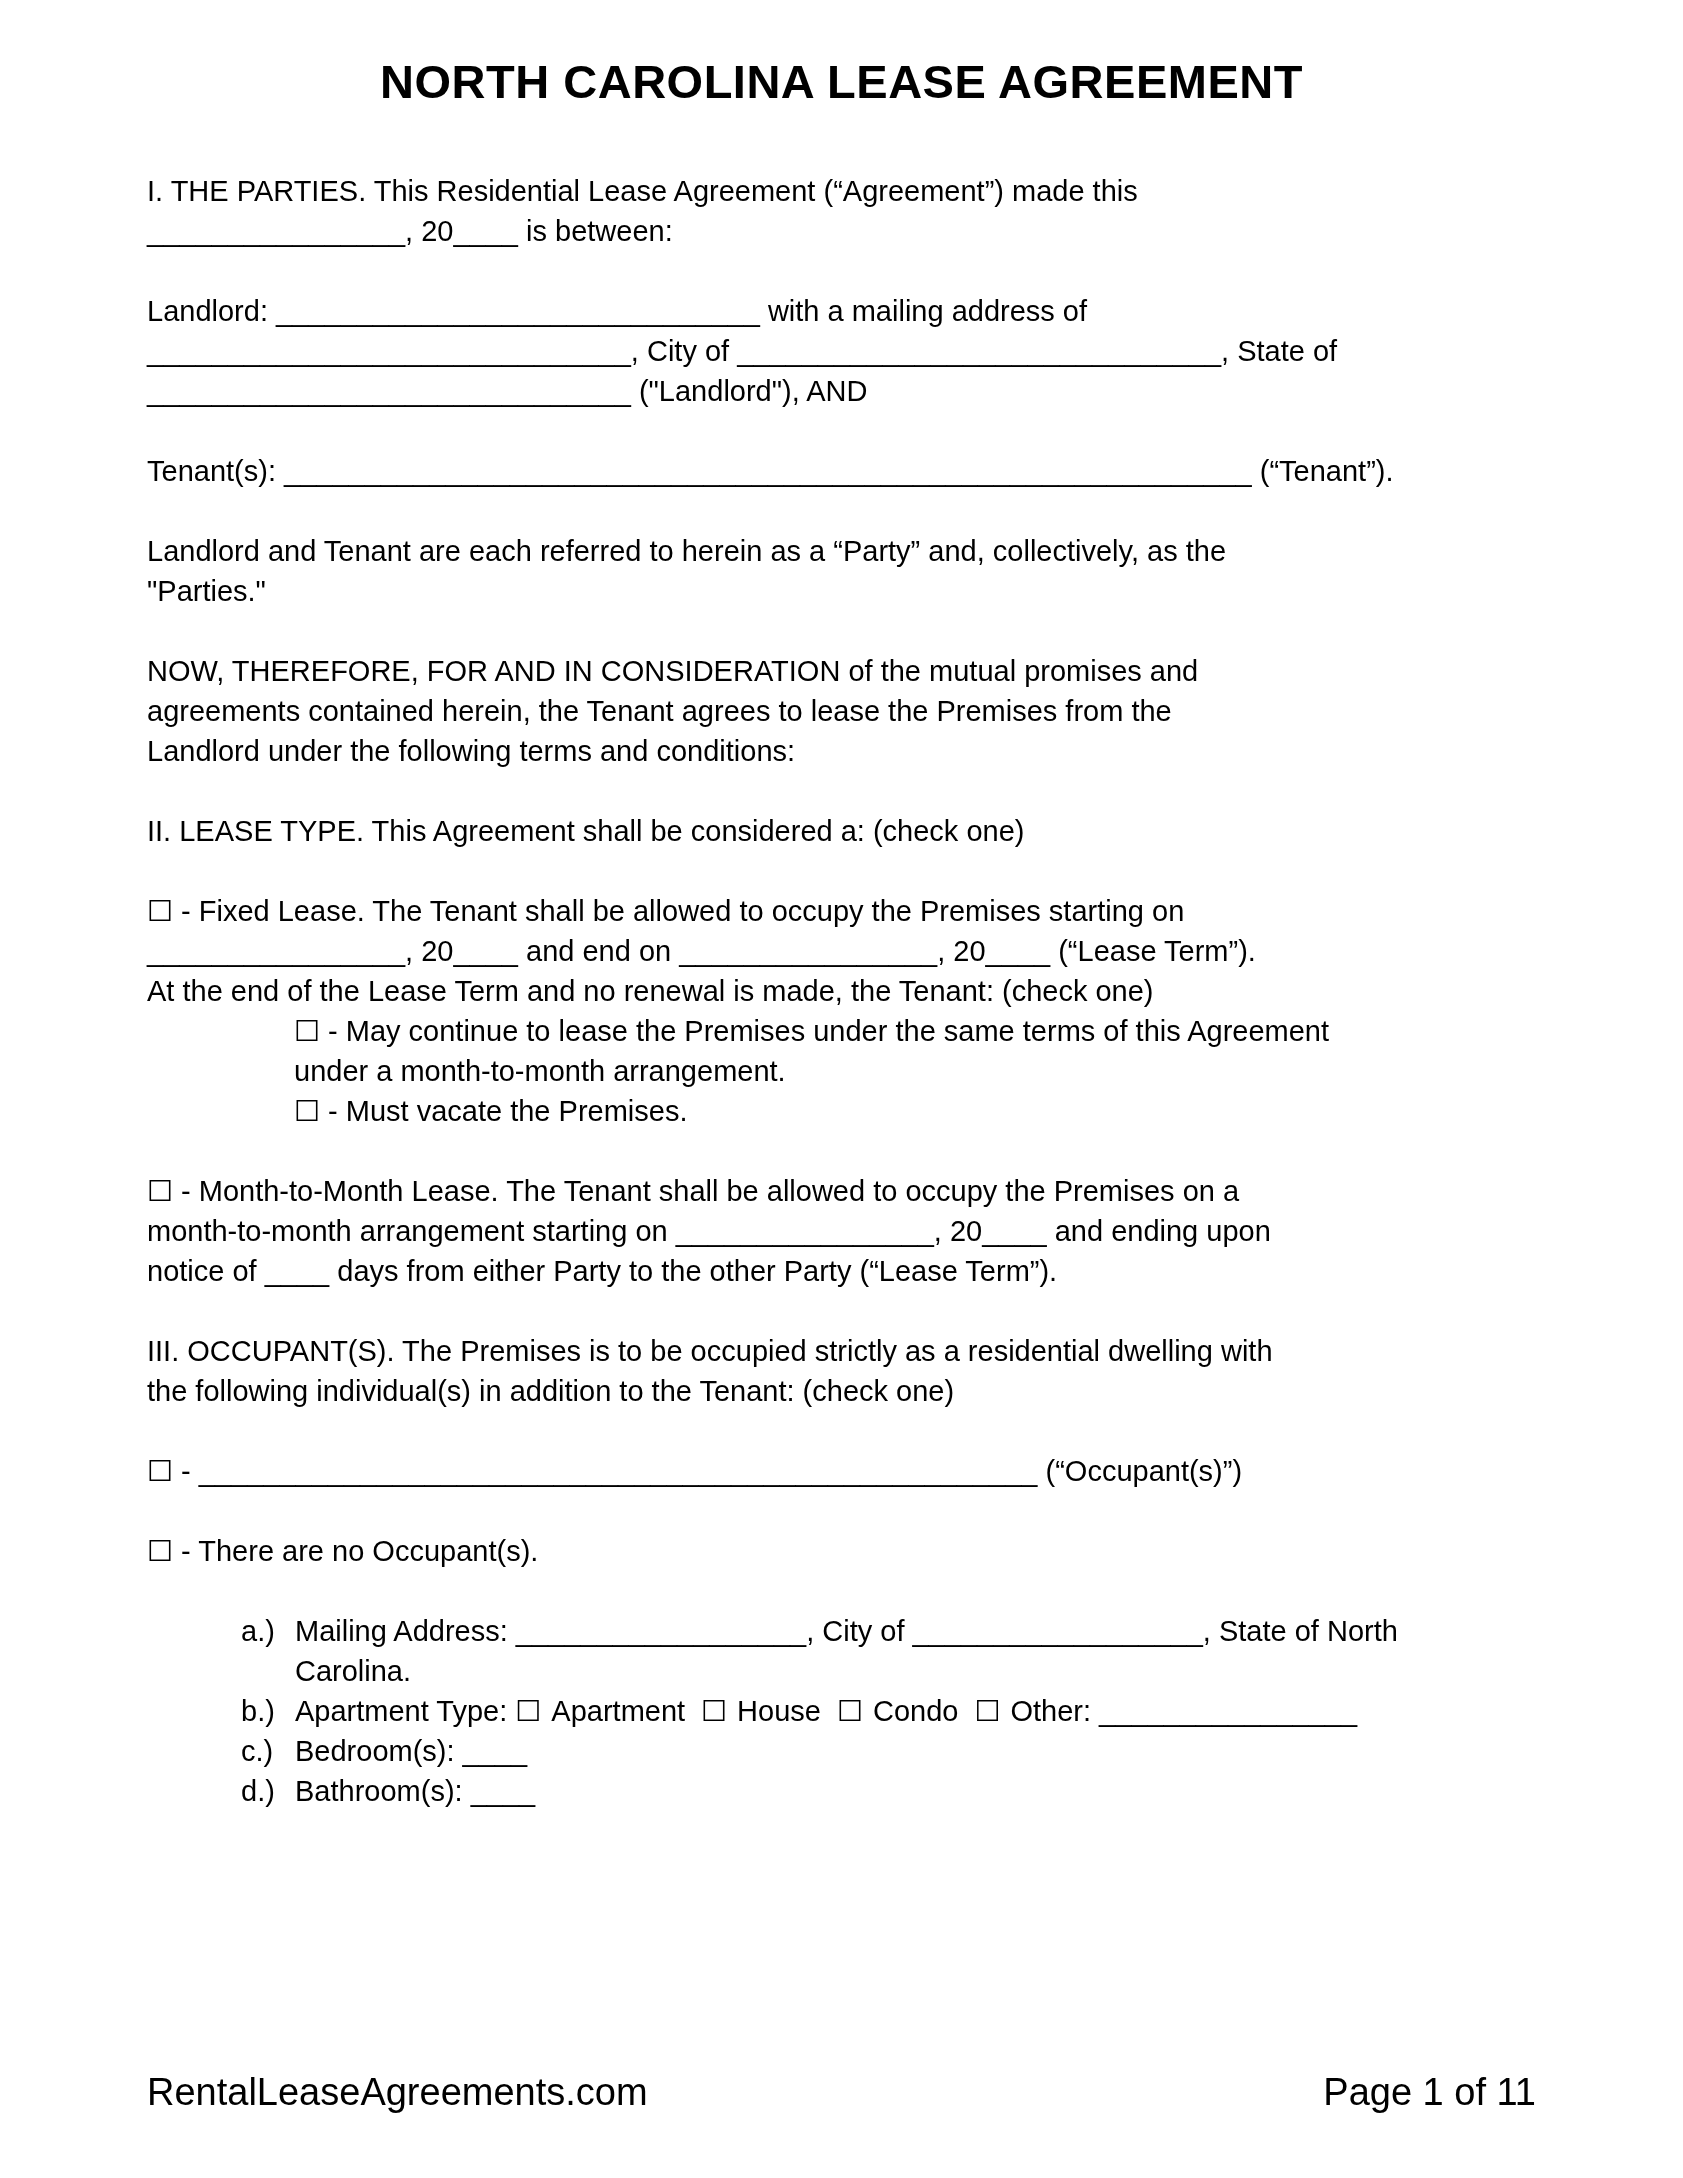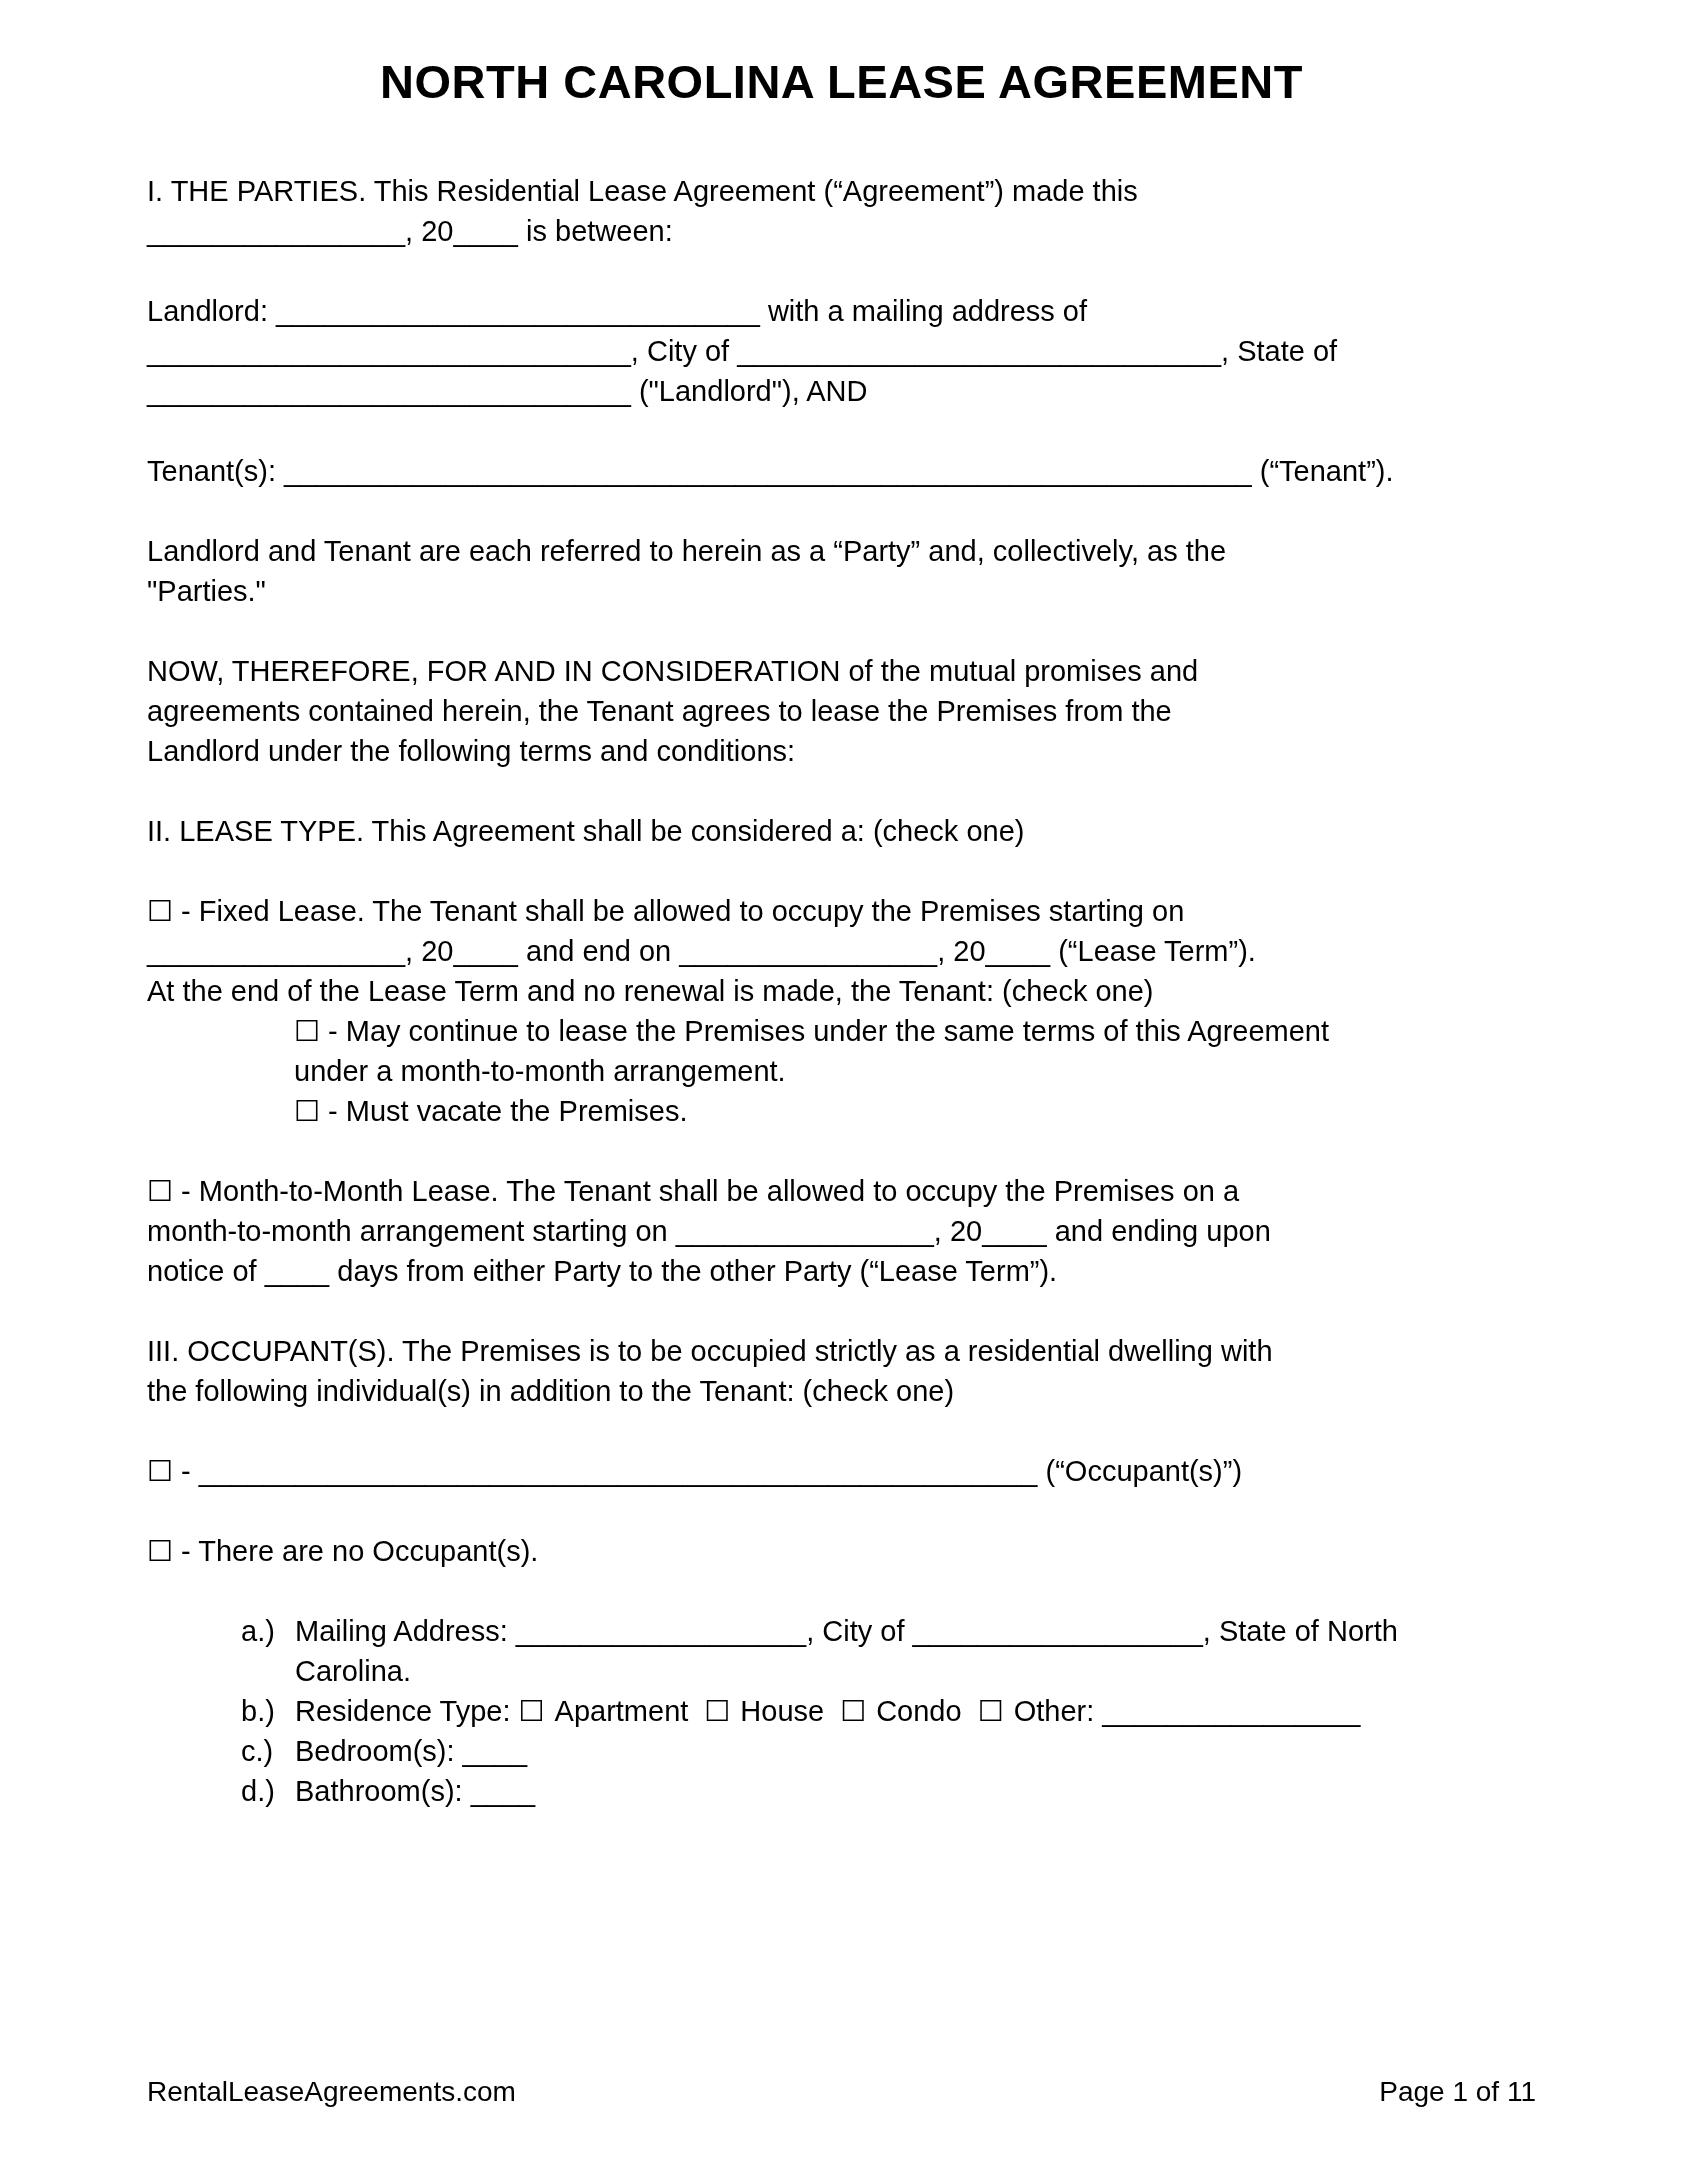--- a/index.html
+++ b/index.html
@@ -72,21 +72,21 @@
   .choice-cb {
     margin-right: 10px;
   }
   .footer {
     position: absolute;
     left: 147px;
     right: 147px;
     top: 2075px;
     display: flex;
     justify-content: space-between;
-    font-size: 28px;
+    font-size: 38px;
     line-height: 34px;
   }
 </style>
 </head>
 <body>
 
 <div class="page">
 
   <h1 class="doc-title">NORTH CAROLINA LEASE AGREEMENT</h1>
 
@@ -133,21 +133,21 @@
   <div class="prop-list">
 
     <div class="prop-item">
         <span class="prop-marker">a.)</span>
         <span class="prop-text seg">Mailing Address: __________________, City of __________________, State of North
 Carolina.</span>
       </div>
 
     <div class="prop-item">
         <span class="prop-marker">b.)</span>
-        <span class="prop-text"><span class="seg">Residence Type: </span><span class="cb choice-cb">☐</span><span class="choice-label">Apartment</span><span class="cb choice-cb">☐</span><span class="choice-label">House</span><span class="cb choice-cb">☐</span><span class="choice-label">Condo</span><span class="cb choice-cb">☐</span><span class="choice-label">Other: ________________</span></span>
+        <span class="prop-text"><span class="seg">Apartment Type: </span><span class="cb choice-cb">☐</span><span class="choice-label">Apartment</span><span class="cb choice-cb">☐</span><span class="choice-label">House</span><span class="cb choice-cb">☐</span><span class="choice-label">Condo</span><span class="cb choice-cb">☐</span><span class="choice-label">Other: ________________</span></span>
       </div>
 
     <div class="prop-item">
         <span class="prop-marker">c.)</span>
         <span class="prop-text seg">Bedroom(s): ____</span>
       </div>
 
     <div class="prop-item">
         <span class="prop-marker">d.)</span>
         <span class="prop-text seg">Bathroom(s): ____</span>

